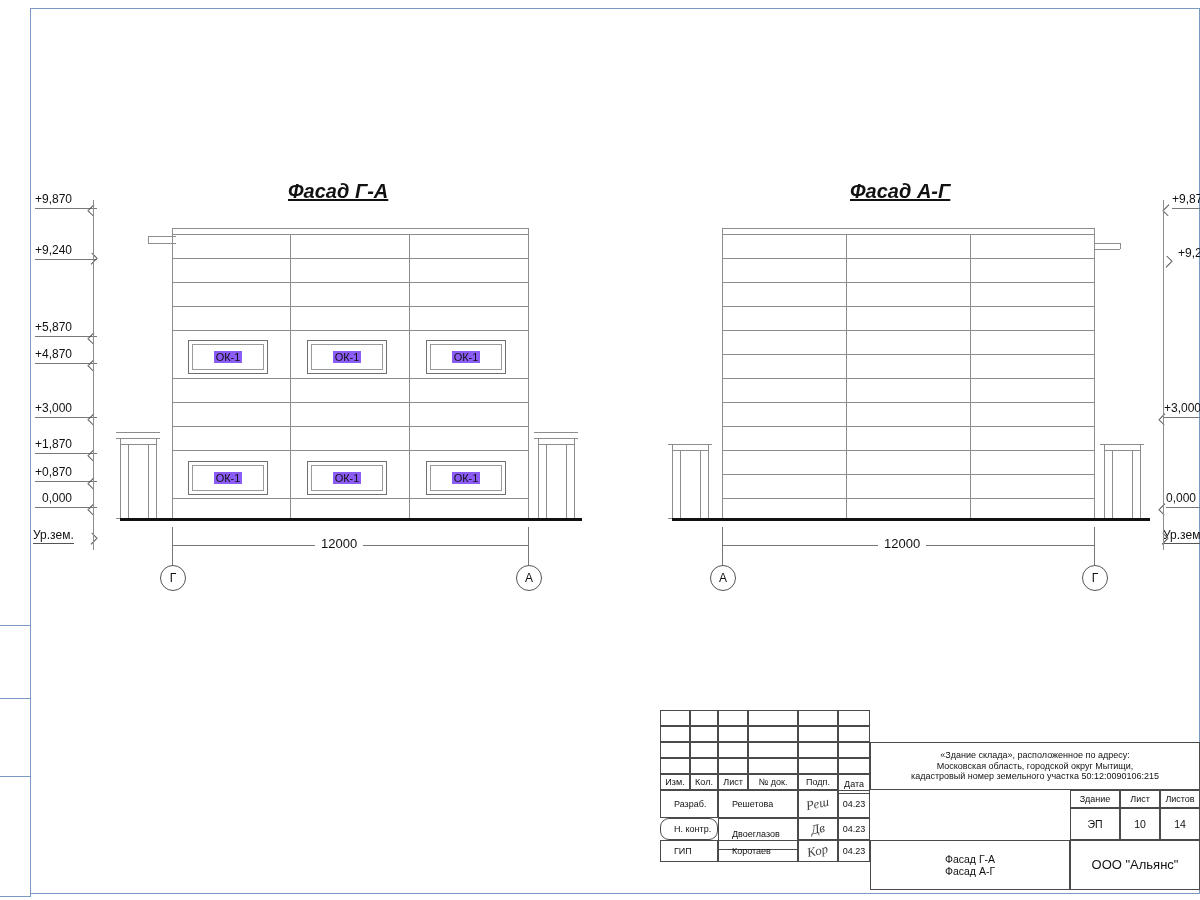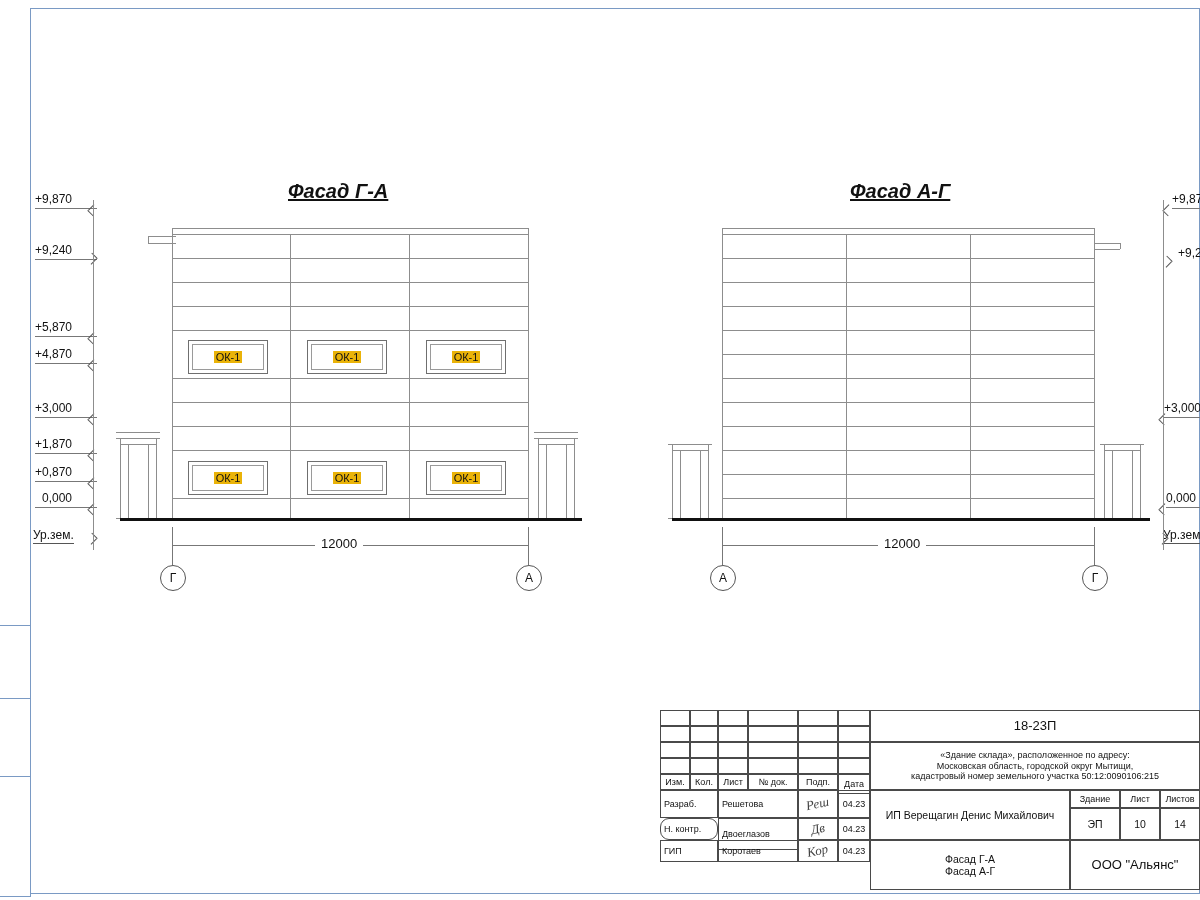--- a/index.html
+++ b/index.html
@@ -16,40 +16,40 @@
 
   
   .fac{position:absolute;}
   .ln{position:absolute;background:#8d8d8d;}
   .h{height:1px;}
   .v{width:1px;}
   .ground{position:absolute;height:3px;background:#111;}
 
   .win{position:absolute;border:1px solid #6f6f6f;background:#fff;display:flex;align-items:center;justify-content:center;font-size:11px;color:#111;}
   .win .inner{position:absolute;left:3px;top:3px;right:3px;bottom:3px;border:1px solid #9a9a9a;}
-  .win span{position:relative;z-index:2;background:#eab308;padding:0 2px;}
+  .win span{position:relative;z-index:2;background:#8b5cf6;padding:0 2px;}
 
   .lvl{position:absolute;font-size:12px;white-space:nowrap;}
   .lvlmark{position:absolute;width:9px;height:9px;}
   .lvlmark:before{content:"";position:absolute;left:0;top:0;width:8px;height:1px;background:#555;transform:rotate(45deg);transform-origin:left top;}
   .lvlmark:after{content:"";position:absolute;left:0;top:0;width:8px;height:1px;background:#555;transform:rotate(-45deg);transform-origin:left top;}
   .lvlline{position:absolute;height:1px;background:#777;}
 
   .dimline{position:absolute;height:1px;background:#777;}
   .dimtick{position:absolute;width:1px;background:#777;}
   .dimtext{position:absolute;font-size:13px;background:#fff;padding:0 6px;}
 
   .axis{position:absolute;width:24px;height:24px;border:1px solid #555;border-radius:50%;display:flex;align-items:center;justify-content:center;font-size:12px;background:#fff;}
   .axisstem{position:absolute;width:1px;background:#777;}
 
   
   .stamp{position:absolute;left:660px;top:710px;width:540px;height:180px;}
   .stamp .cell{position:absolute;box-sizing:border-box;border:1px solid #4a4a4a;display:flex;align-items:center;justify-content:center;font-size:10.5px;text-align:center;line-height:1.15;padding:1px 2px;}
   .stamp .cell.small{font-size:9px;}
-  .stamp .cell.left{justify-content:flex-start;padding-left:3px;}
+  .stamp .cell.left{justify-content:flex-start;padding-left:13px;}
   .stamp .big{font-size:13px;}
   .sig{font-family:"Liberation Serif",serif;font-style:italic;font-size:13px;color:#222;transform:rotate(-12deg);opacity:.85;}
 </style>
 </head>
 <body>
 
 <div class="sheet">
 
   <div class="frame"></div>
   <div class="leftstrip">
@@ -318,29 +318,27 @@
       </div>
     <div class="cell small" style="left:178px;top:108px;width:32px;height:22px;">04.23</div>
 
     <div class="cell small left" style="left:0;top:130px;width:58px;height:22px;">ГИП</div>
     <div class="cell small left" style="left:58px;top:130px;width:80px;height:22px;">Коротаев</div>
     <div class="cell" style="left:138px;top:130px;width:40px;height:22px;">
         <span class="sig">Кор</span>
       </div>
     <div class="cell small" style="left:178px;top:130px;width:32px;height:22px;">04.23</div>
 
-    <div class="cell big" style="left:210px;top:0;width:330px;height:32px;">18-23П</div>
 
     <div class="cell small" style="left:210px;top:32px;width:330px;height:48px;flex-direction:column;">
       <div>«Здание склада», расположенное по адресу:</div>
       <div>Московская область, городской округ Мытищи,</div>
       <div>кадастровый номер земельного участка 50:12:0090106:215</div>
     </div>
 
-    <div class="cell" style="left:210px;top:80px;width:200px;height:50px;">ИП Верещагин Денис Михайлович</div>
 
     <div class="cell small" style="left:410px;top:80px;width:50px;height:18px;">Здание</div>
     <div class="cell small" style="left:460px;top:80px;width:40px;height:18px;">Лист</div>
     <div class="cell small" style="left:500px;top:80px;width:40px;height:18px;">Листов</div>
 
     <div class="cell" style="left:410px;top:98px;width:50px;height:32px;">ЭП</div>
     <div class="cell" style="left:460px;top:98px;width:40px;height:32px;">10</div>
     <div class="cell" style="left:500px;top:98px;width:40px;height:32px;">14</div>
 
     <div class="cell" style="left:210px;top:130px;width:200px;height:50px;flex-direction:column;">

